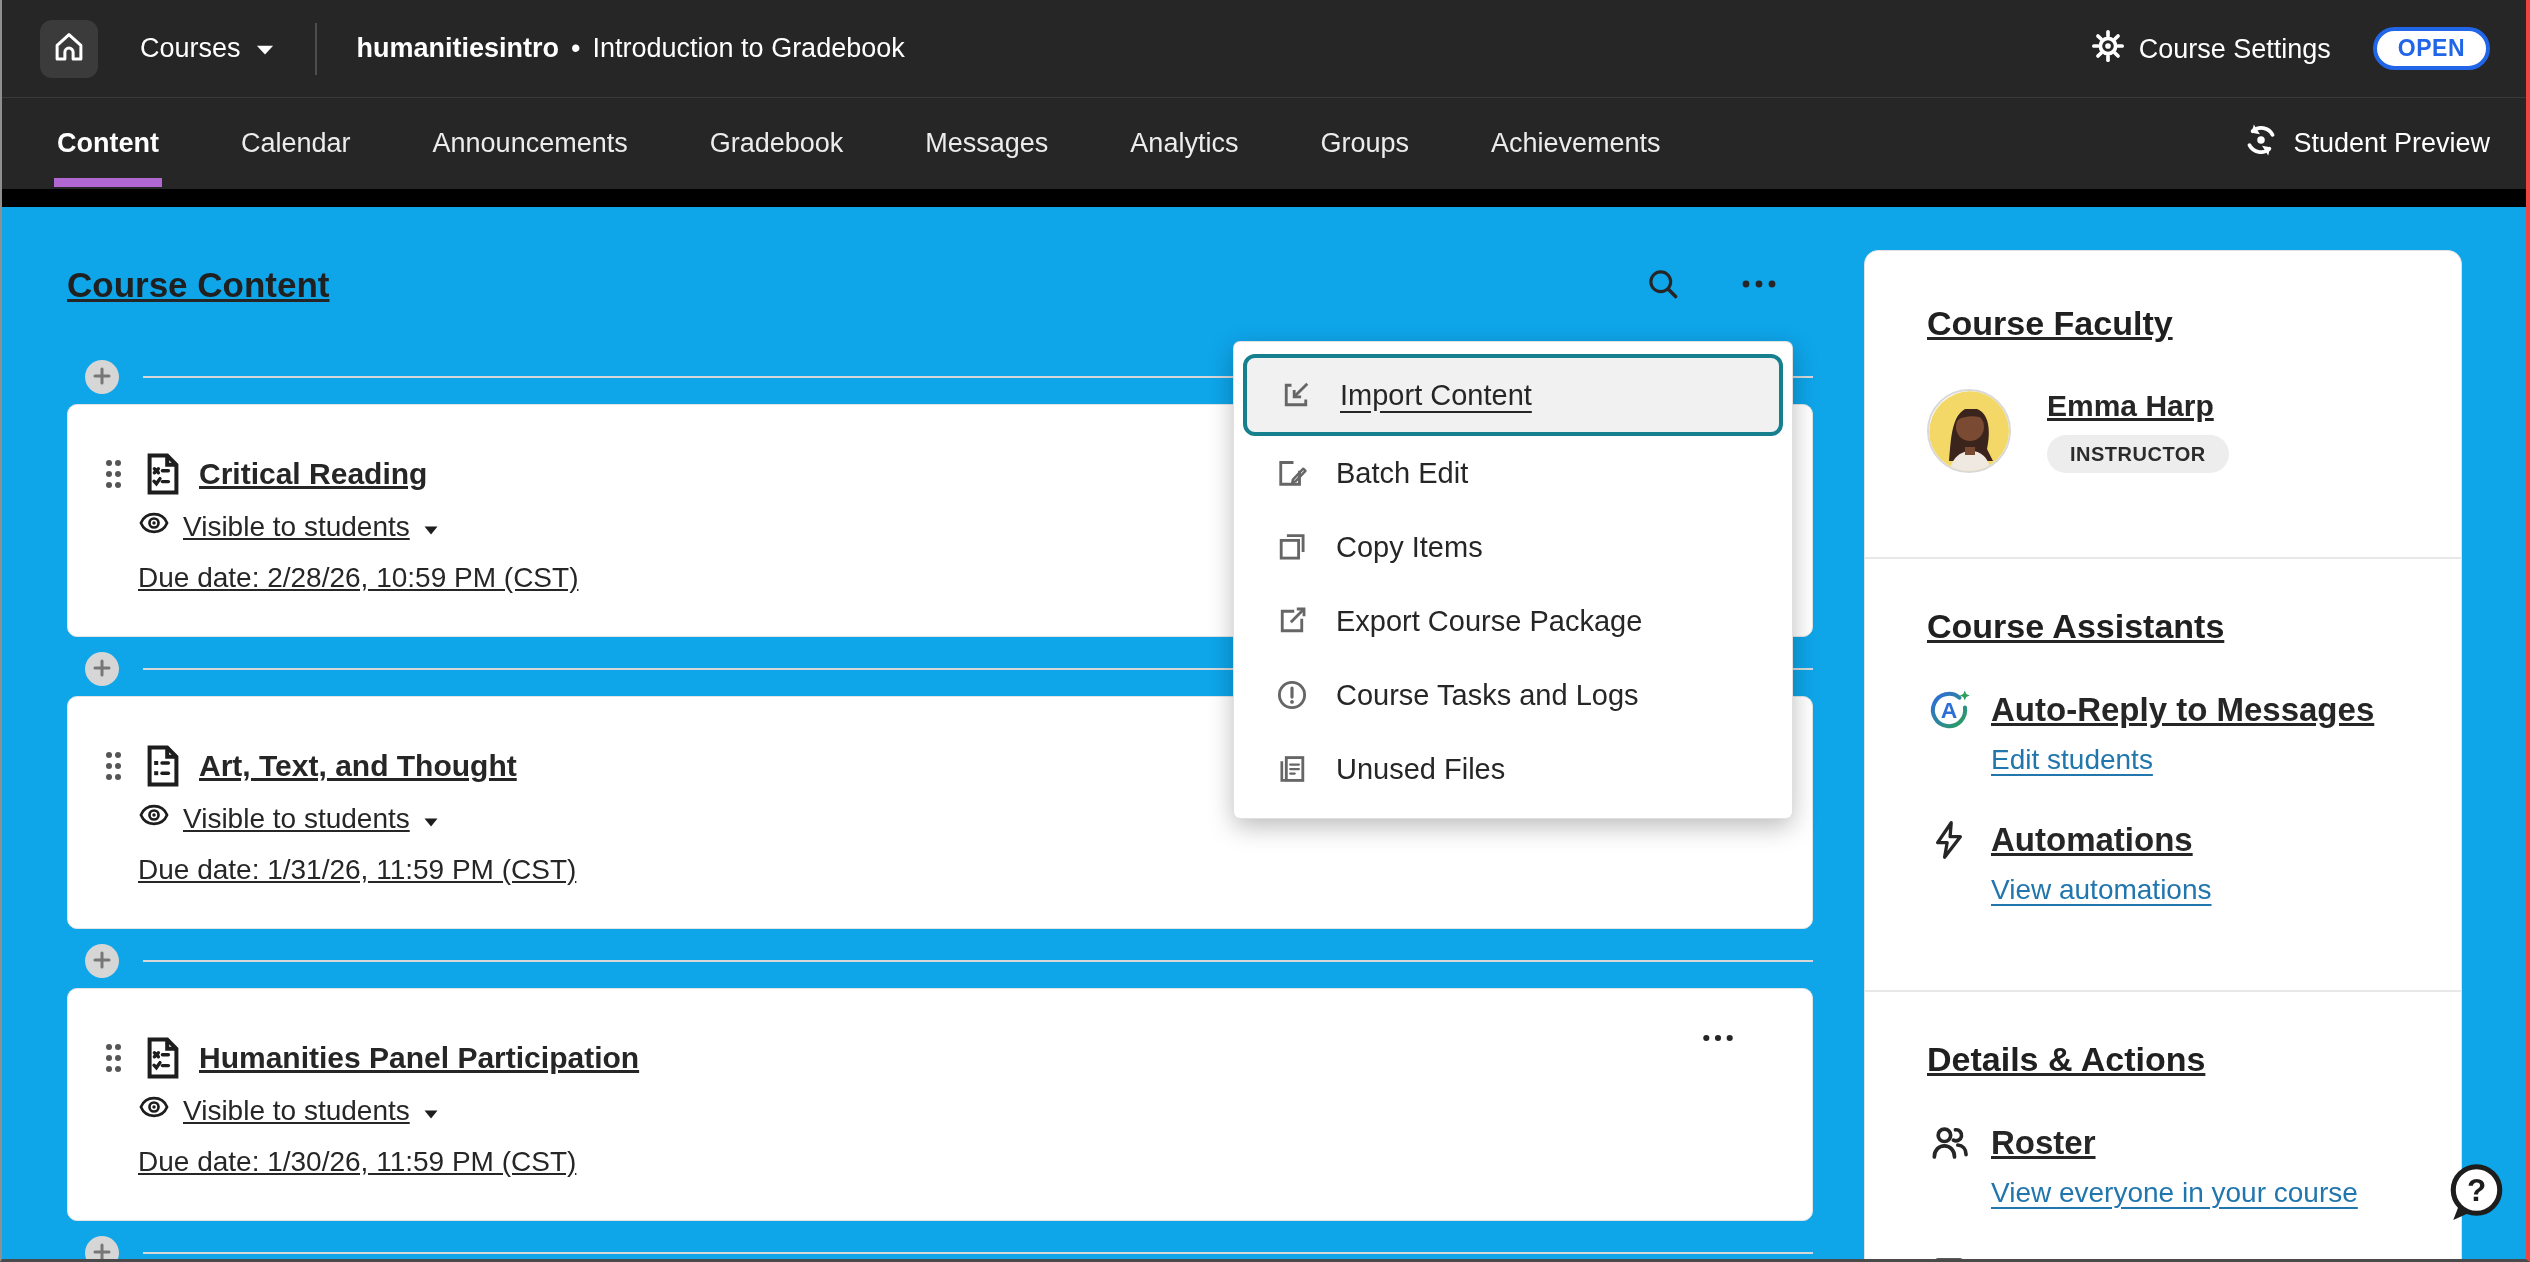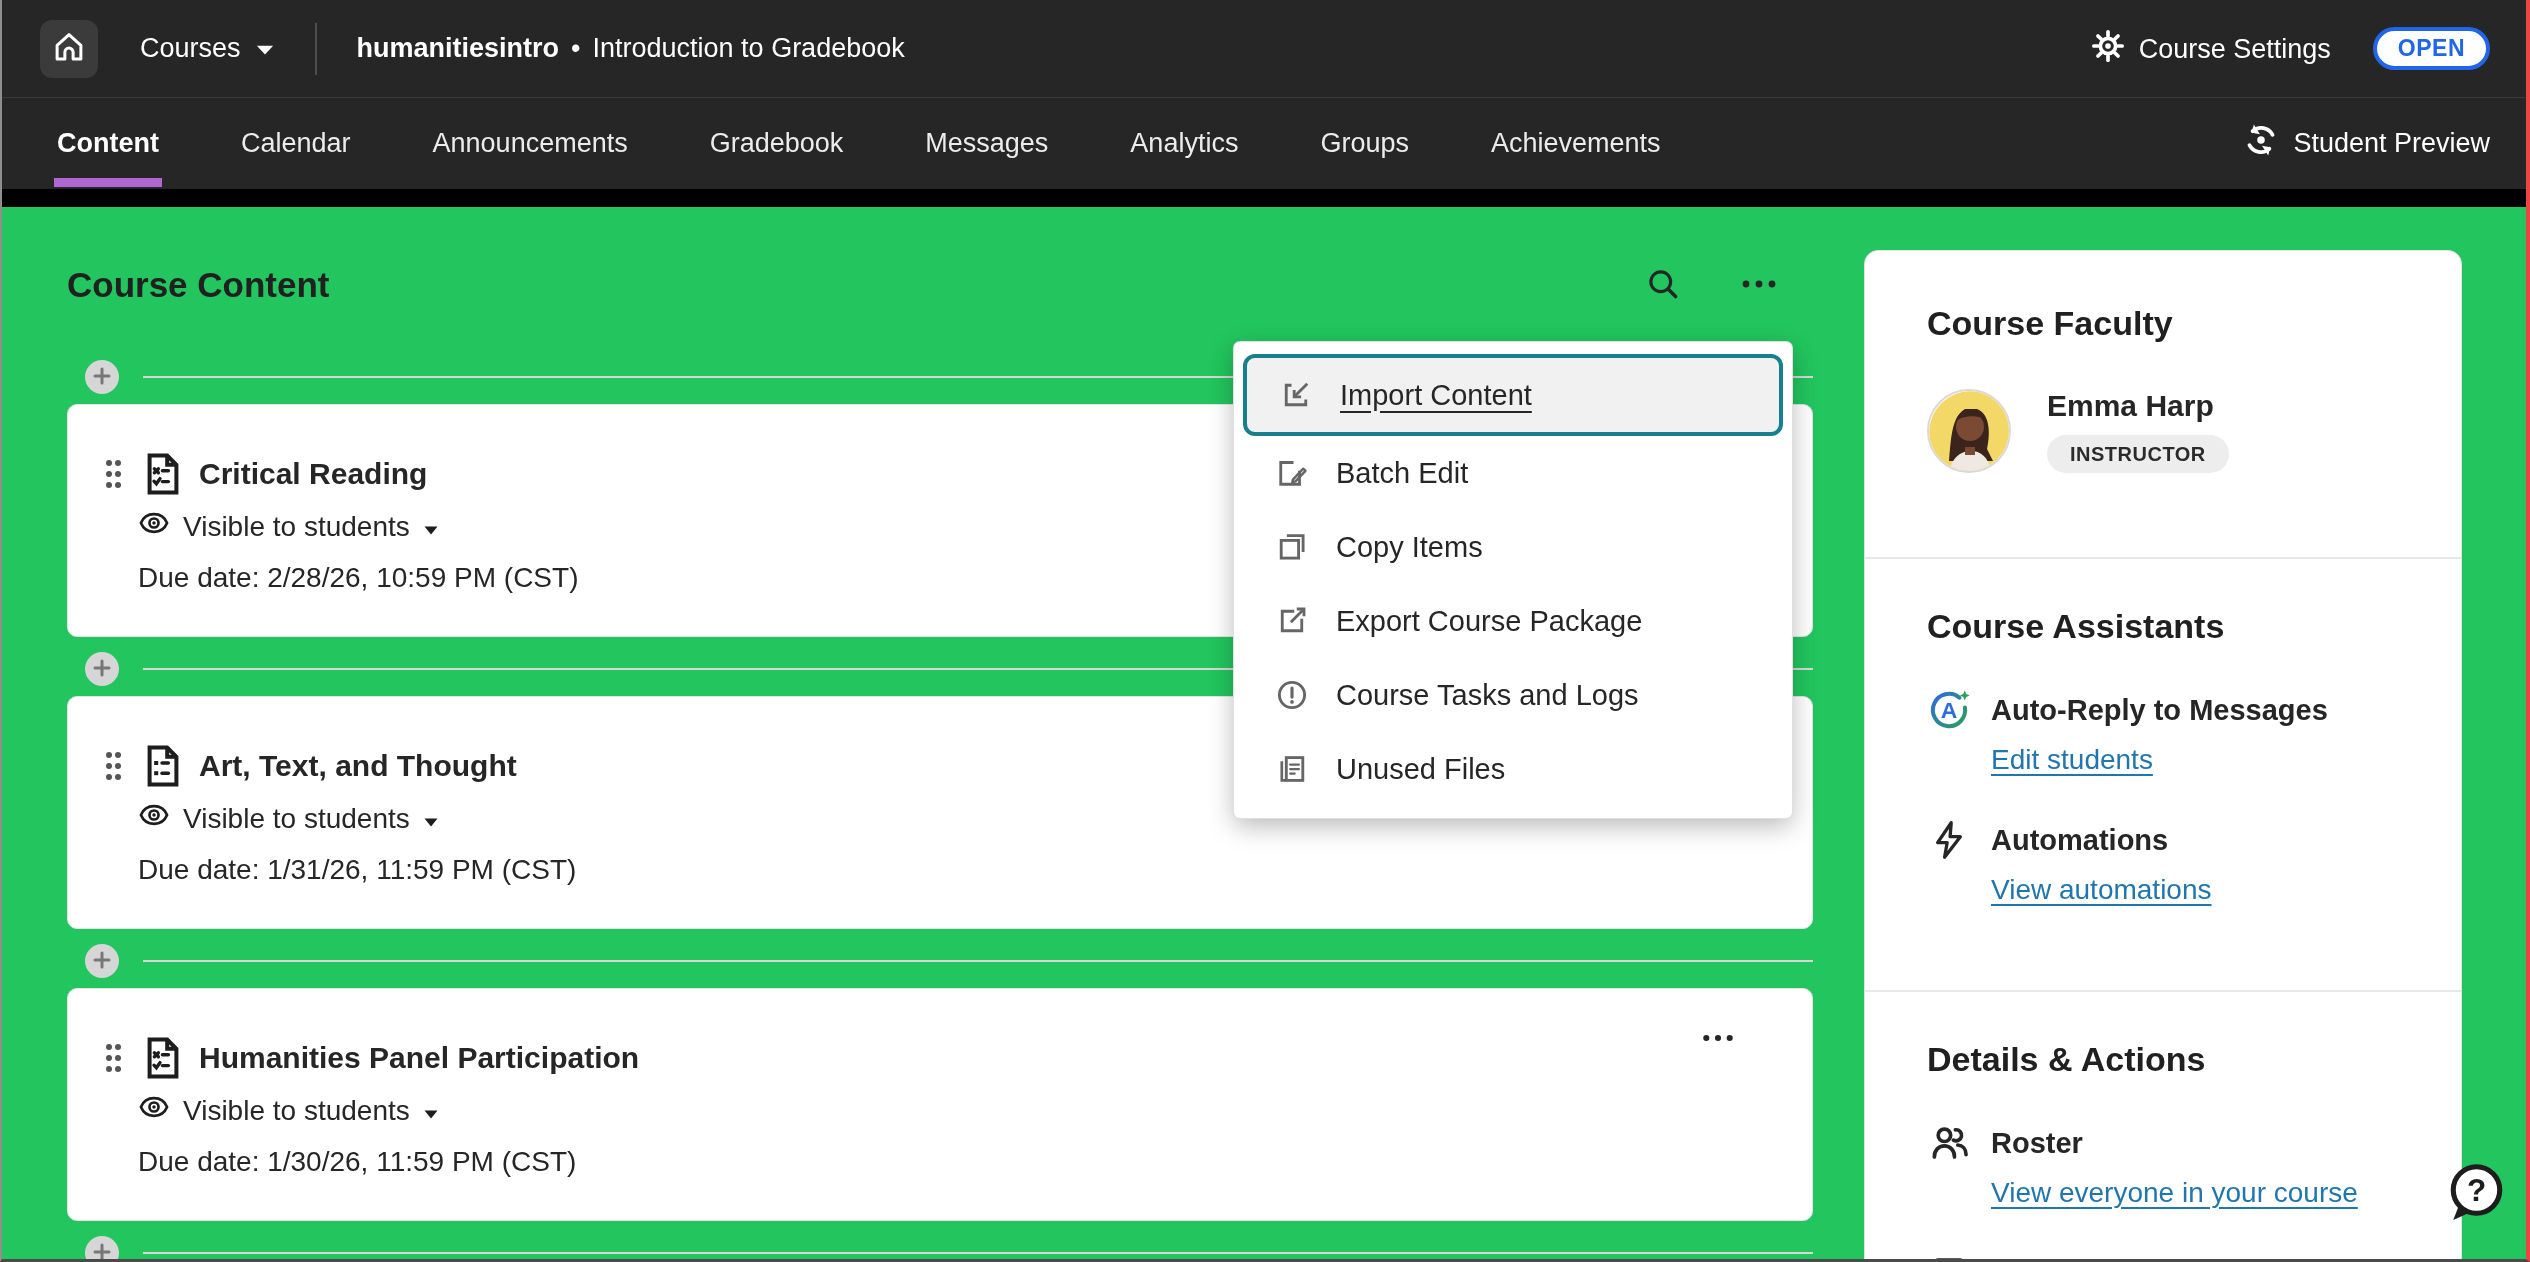--- a/index.html
+++ b/index.html
@@ -28,21 +28,21 @@
   .tabs { display:flex; align-items:center; height:100%;gap:40px; }
   .tab { position:relative; height:100%; display:flex; align-items:center; padding:0 21px; color:#ececec;
          font-size:27px; background:none; border:none; cursor:pointer; font-family:inherit; }
   .tab.active { color:#fff; font-weight:700; }
   .tab.active::after { content:""; position:absolute; left:18px; right:18px; bottom:2px; height:9px; background:#b167d1; }
   .student-preview { margin-left:auto; display:flex; align-items:center; gap:14px; color:#fff; font-size:27px;
                      background:none; border:none; cursor:pointer; font-family:inherit; }
   .black-strip { height:18px; background:#000; flex:none; }
 
   
-  .main { flex:1; display:flex; gap:51px; padding:43px 64px 0 65px; overflow:hidden; background:#22c55e; }
+  .main { flex:1; display:flex; gap:51px; padding:43px 64px 0 65px; overflow:hidden; background:#0ea5e9;text-decoration:underline; }
   .content-col { flex:1; min-width:0; }
 
   .content-header { display:flex; align-items:center; height:70px; }
   .page-title { font-size:35px; font-weight:700; color:#202020; }
   .content-tools { margin-left:auto; display:flex; align-items:center; gap:50px; margin-right:30px; }
   .icon-btn { background:none; border:none; cursor:pointer; display:flex; align-items:center; justify-content:center; padding:4px; }
 
   .plus-divider { display:flex; align-items:center; height:34px; margin:40px 0 10px; }
   .plus-divider.mid { margin-top:15px; }
   .plus-circle { width:34px; height:34px; border-radius:50%; background:#d6d6d6; border:none; cursor:pointer;
@@ -75,21 +75,21 @@
   .sb-divider { border:none; border-top:2px solid #e8e8e8; margin:42px 0 0; }
   .faculty-row { display:flex; align-items:center; gap:36px; margin-top:46px; padding-bottom:42px; }
   .avatar { width:84px; height:84px; border-radius:50%; overflow:hidden; border:2px solid #d9d9d9; flex:none; }
   .faculty-name { font-size:30px; font-weight:600; }
   .role-badge { display:inline-block; margin-top:12px; background:#ededed; color:#2b2b2b; font-size:20px; font-weight:700;
                 letter-spacing:.5px; border-radius:999px; padding:9px 23px; line-height:1; }
   .sb-pad-top { padding-top:48px; }
   .sb-item { margin-top:42px; }
   .sb-item-row { display:flex; align-items:center; gap:20px; }
   .sb-item-icon { width:44px; height:44px; flex:none; display:flex; color:#262626; }
-  .sb-item-title { font-size:29px; font-weight:600; color:#262626; }
+  .sb-item-title { font-size:33px; font-weight:600; color:#262626; }
   .sb-link { display:inline-block; margin-left:64px; margin-top:12px; color:#2176ad; font-size:28px;
              text-decoration:underline; text-underline-offset:5px; cursor:pointer; }
   .sb-last { padding-bottom:30px; }
 
   .help-fab { position:absolute; left:2440px; top:1160px; width:66px; height:66px; background:none; border:none; cursor:pointer; z-index:60; }
 </style>
 </head>
 <body>
 
 <div class="window">

